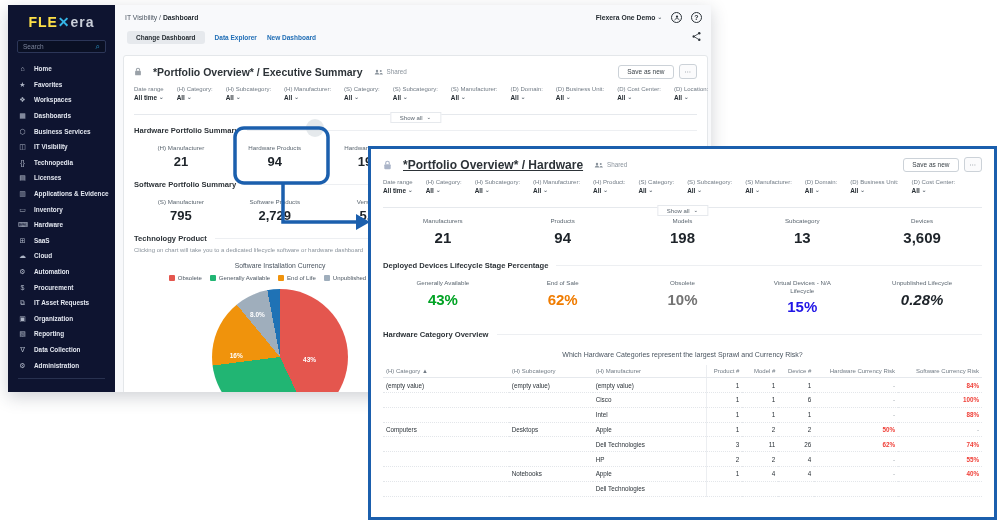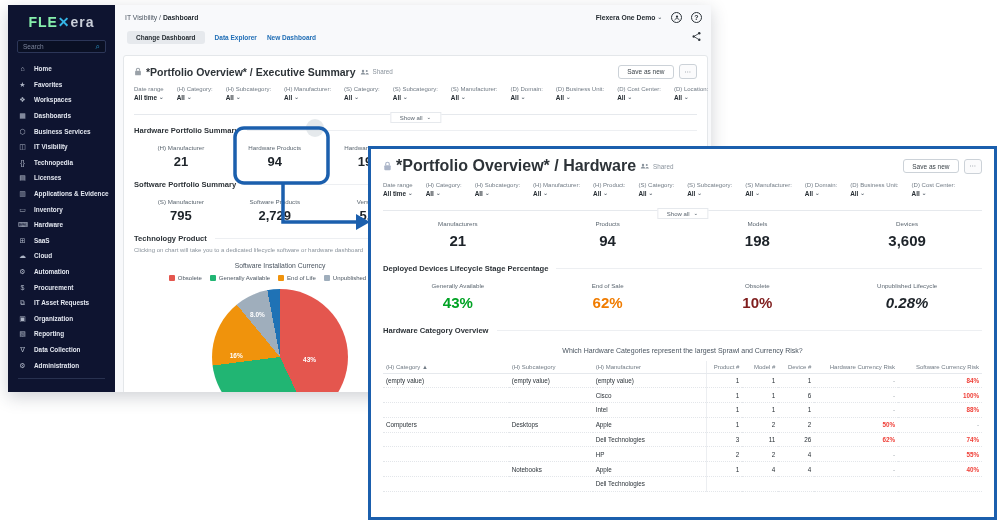--- a/index.html
+++ b/index.html
@@ -5,21 +5,21 @@
   html,body{margin:0;padding:0;background:#fff;}
   *{box-sizing:border-box;font-family:"Liberation Sans",sans-serif;}
   .canvas{position:relative;width:999px;height:523px;background:#fff;overflow:hidden;}
 
   
   .shot1{position:absolute;left:8px;top:5px;width:703px;height:387px;display:flex;
          background:#f8f9fb;box-shadow:0 5px 16px rgba(40,50,70,.22);overflow:hidden;}
   
   .sidebar{width:107px;background:#0e1430;color:#dfe3ec;flex:none;display:flex;flex-direction:column;}
   .logo{padding:9px 0 3px;text-align:center;font-size:14px;font-weight:bold;letter-spacing:1px;}
-  .logo .p1{color:#86efac;} .logo .p2{color:#35b6e8;font-weight:bold;} .logo .p3{color:#c9ced8;font-weight:600;}
+  .logo .p1{color:#fde047;} .logo .p2{color:#35b6e8;font-weight:bold;} .logo .p3{color:#c9ced8;font-weight:600;}
   .searchbox{margin:7px 9px 5px;background:#0a1024;border:1px solid #2c3658;border-radius:2px;height:13px;
              display:flex;align-items:center;padding:0 5px;}
   .searchbox input{flex:1;background:transparent;border:none;outline:none;color:#cfd5e2;font-size:6.5px;width:70px;padding:0;}
   .searchbox input::placeholder{color:#7c859c;}
   .search-glyph{color:#2ea3d8;font-size:8px;line-height:1;}
   .nav{margin-top:3px;}
   .nav-item{height:15.6px;display:flex;align-items:center;gap:7px;padding-left:10px;cursor:pointer;}
   .nav-icon{width:9px;text-align:center;font-size:7px;color:#aeb6c6;line-height:1;}
   .nav-label{font-size:6.4px;font-weight:600;color:#e3e7f0;white-space:nowrap;}
   .nav-divider{margin:5px 10px 0;border-top:1px solid #28314f;}
@@ -35,21 +35,21 @@
   .circ{width:11px;height:11px;border:1px solid #2b3238;border-radius:50%;display:flex;align-items:center;
         justify-content:center;font-size:7px;font-weight:bold;color:#2b3238;}
   .tabrow{display:flex;align-items:center;gap:10px;padding:1px 0 3px 12px;position:relative;}
   .tab-change{background:#e6e9ed;border-radius:3px;padding:3px 9px;font-size:6.5px;font-weight:bold;color:#262d33;cursor:pointer;}
   .tab-link{color:#1F6DB5;font-size:6.5px;font-weight:600;cursor:pointer;}
   .share-btn{position:absolute;right:9px;top:1px;cursor:pointer;}
 
   .card{position:absolute;left:8px;right:3px;top:50px;height:352px;background:#fff;border:1px solid #e4e7ea;
         border-radius:3px;padding:8px 10px;}
   .title-row{display:flex;justify-content:space-between;align-items:center;}
-  .t-left{display:flex;align-items:center;gap:4px;}
+  .t-left{display:flex;align-items:center;gap:11px;}
   .dash-title{font-size:10.5px;font-weight:bold;color:#2d3338;white-space:nowrap;}
   .shared{display:flex;align-items:center;gap:3px;font-size:6.3px;color:#8a939c;}
   .t-right{display:flex;align-items:center;gap:5px;}
   .btn{border:1px solid #ccd2d8;border-radius:3px;background:#fff;font-size:6.5px;padding:2.5px 8px;color:#3a4248;cursor:pointer;white-space:nowrap;}
   .btn-more{padding:2.5px 5px;color:#8a939c;background:#fbfbfc;}
   .filters{display:flex;gap:13px;margin-top:7px;padding-bottom:13px;border-bottom:1px solid #e6e9ed;position:relative;white-space:nowrap;}
   .filter{cursor:pointer;}
   .f-label{font-size:6px;color:#717b85;}
   .f-value{font-size:6.4px;font-weight:bold;color:#262d33;margin-top:2px;display:flex;align-items:center;gap:2px;}
   .showall{position:absolute;left:50%;bottom:-9px;transform:translateX(-50%);background:#fff;border:1px solid #e6e9ed;
@@ -72,21 +72,21 @@
   .pie-label{position:absolute;font-size:6.5px;font-weight:bold;color:#fff;}
   .pl-0{left:67%;top:49%;} .pl-1{left:13%;top:46%;} .pl-2{left:28%;top:16%;}
 
   
   .annot{position:absolute;left:0;top:0;z-index:40;pointer-events:none;}
 
   
   .shot2{position:absolute;left:368px;top:146px;width:629px;height:374px;background:#fff;
          border:3px solid #1B5FAD;z-index:30;overflow:hidden;padding:0 12px;}
   .shot2 .title-row{margin-top:8px;}
-  .shot2 .dash-title{font-size:16px;}
+  .shot2 .dash-title{font-size:12px;text-decoration:underline;}
   .ov-stats .s-value{font-size:15px;margin-top:4px;}
   .ov-stats .s-label{max-width:80px;margin:0 auto;line-height:1.25;}
   .question{font-size:7px;color:#4a5560;text-align:center;margin-top:12px;}
   table.risk-table{width:100%;margin-top:7px;border-collapse:collapse;table-layout:fixed;}
   .risk-table th{font-size:6px;color:#717b85;font-weight:400;text-align:left;padding:3px;border-bottom:1px solid #e6e9ed;cursor:pointer;overflow:hidden;white-space:nowrap;}
   .risk-table td{font-size:6.3px;color:#2b3238;padding:3.4px 3px;border-bottom:1px dotted #e3e6ea;overflow:hidden;white-space:nowrap;}
   .risk-table .c0{width:21%;} .risk-table .c1{width:14%;} .risk-table .c2{width:19%;}
   .risk-table .c3{width:6%;} .risk-table .c4{width:6%;} .risk-table .c5{width:6%;}
   .risk-table .c6{width:14%;} .risk-table .c7{width:14%;}
   .risk-table th.c3,.risk-table td.c3,.risk-table th.c4,.risk-table td.c4,.risk-table th.c5,.risk-table td.c5,
@@ -536,41 +536,49 @@
         </div>
         <div class="stat">
           <div class="s-label">Products</div>
           <div class="s-value">94</div>
         </div>
         <div class="stat">
           <div class="s-label">Models</div>
           <div class="s-value">198</div>
         </div>
         <div class="stat">
+          <div class="s-label">Subcategory</div>
+          <div class="s-value">13</div>
+        </div>
+        <div class="stat">
           <div class="s-label">Devices</div>
           <div class="s-value">3,609</div>
         </div>
       </div>
 
     <div class="sec-h" style="margin-top:15px;">
         <span class="sec-title">Deployed Devices Lifecycle Stage Percentage</span>
         <span class="sec-line"></span>
       </div>
     <div class="stats ov-stats" id="lc-stats">
         <div class="stat">
           <div class="s-label">Generally Available</div>
           <div class="s-value" style="color: rgb(0, 163, 36);">43%</div>
         </div>
         <div class="stat">
           <div class="s-label">End of Sale</div>
           <div class="s-value" style="color: rgb(240, 124, 0);">62%</div>
         </div>
         <div class="stat">
           <div class="s-label">Obsolete</div>
-          <div class="s-value" style="color: #7f1d1d;">10%</div>
+          <div class="s-value" style="color: #737373;">10%</div>
+        </div>
+        <div class="stat">
+          <div class="s-label">Virtual Devices - N/A Lifecycle</div>
+          <div class="s-value" style="color: rgb(32, 21, 230);">15%</div>
         </div>
         <div class="stat">
           <div class="s-label">Unpublished Lifecycle</div>
           <div class="s-value" style="color: rgb(29, 35, 41); font-style: italic;">0.28%</div>
         </div>
       </div>
 
     <div class="sec-h" style="margin-top:15px;">
         <span class="sec-title">Hardware Category Overview</span>
         <span class="sec-line"></span>

